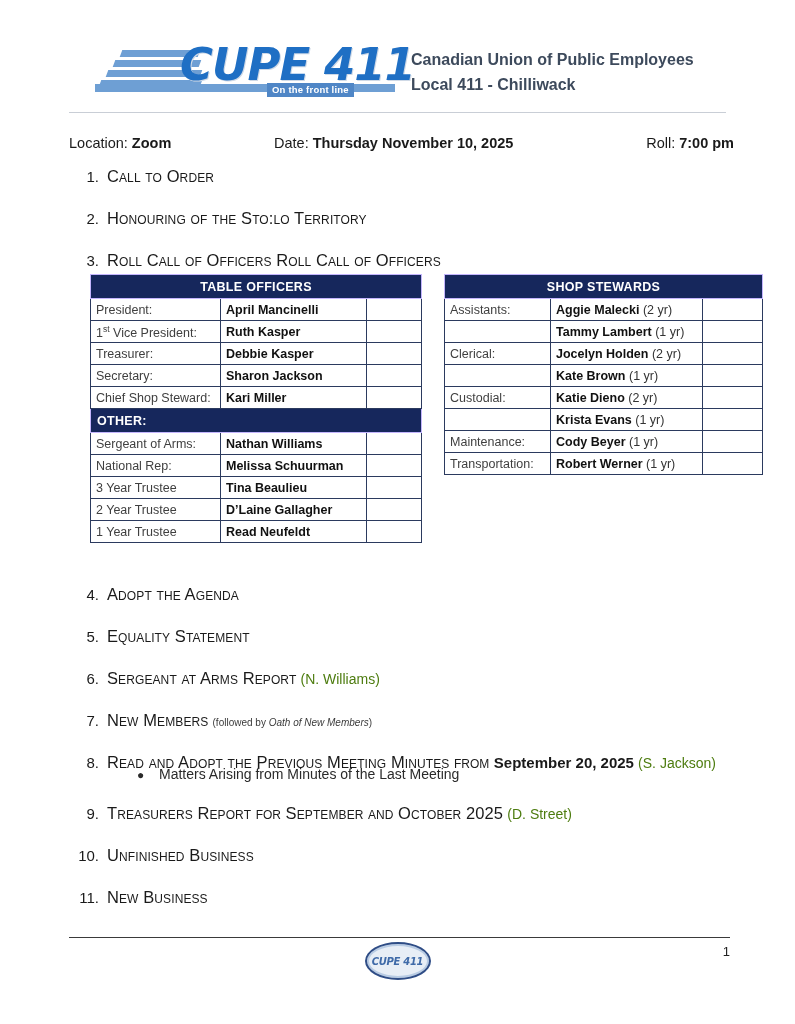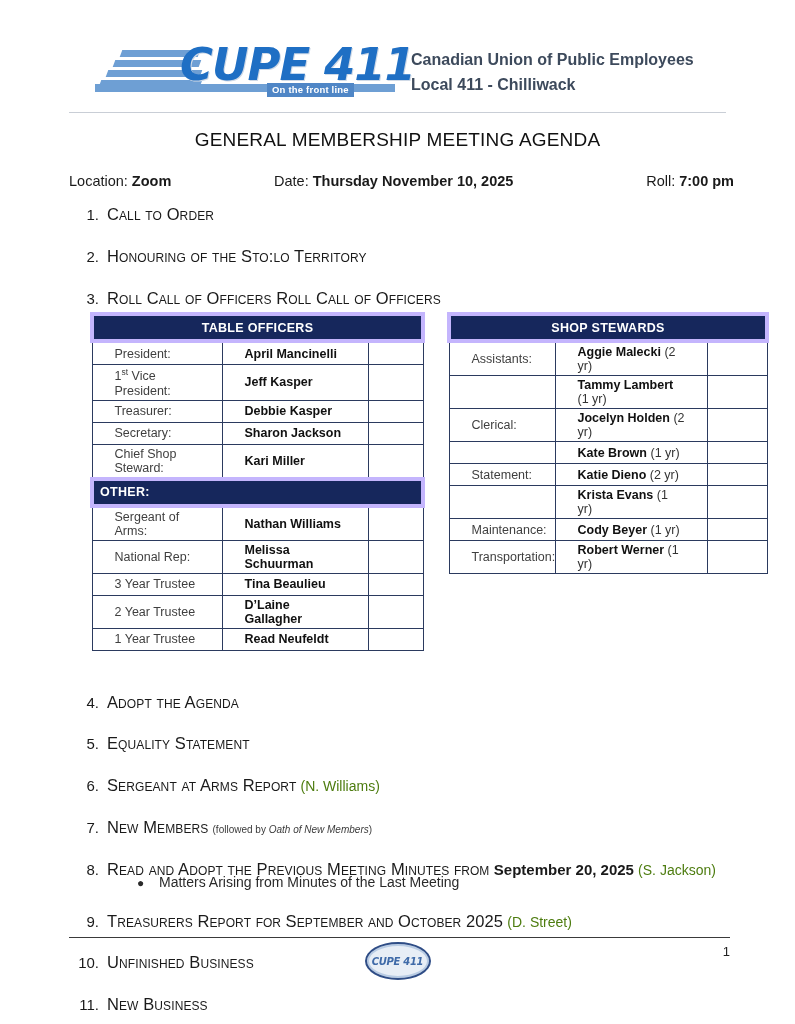--- a/index.html
+++ b/index.html
@@ -175,32 +175,32 @@
     margin: -6px 0 0 0;
     padding-left: 21px;
   }
   .tbl {
     border-collapse: collapse;
     table-layout: fixed;
     font-size: 12.5px;
   }
   .tbl td, .tbl th {
     border: 1px solid #2b3a5e;
-    padding: 2px 22px;
+    padding: 2px 5px;
     height: 17px;
     vertical-align: middle;
   }
   .tbl .hdr {
     background: #16275C;
     color: #ffffff;
     font-weight: bold;
     font-size: 12.5px;
     letter-spacing: 0.3px;
     text-align: center;
-    border: 4px solid #c4b5fd;
+    border: 1px solid #c4b5fd;
     padding: 3px 5px;
   }
   .tbl .hdr-left { text-align: left; padding-left: 6px; }
   .cell-label { color: #3f3f3f; font-weight: normal; }
   .cell-name  { font-weight: bold; color: #111; }
   .cell-name .yr { font-weight: normal; color: #333; }
   .cell-blank { }
 
   
   .tbl-officers { width: 331px; margin-right: 22px; }
@@ -279,21 +279,20 @@
       <div class="logo-word">CUPE 411</div>
       <div class="logo-tag">On the front line</div>
     </div>
     <div class="letterhead-text">
       <div>Canadian Union of Public Employees</div>
       <div>Local 411 - Chilliwack</div>
     </div>
   </div>
   <div class="head-rule"></div>
 
-  <div class="doc-title">GENERAL MEMBERSHIP MEETING AGENDA</div>
 
   <div class="meta-row">
     <div class="meta-item meta-loc">
       <span class="lbl">Location:</span><span class="val">Zoom</span>
     </div>
     <div class="meta-item meta-date">
       <span class="lbl">Date:</span><span class="val">Thursday November 10, 2025</span>
     </div>
     <div class="meta-item meta-time">
       <span class="lbl">Roll:</span><span class="val">7:00 pm</span>
@@ -331,21 +330,21 @@
           </tr>
 
           <tr>
             <td class="cell-label">President:</td>
             <td class="cell-name">April Mancinelli</td>
             <td class="cell-blank"></td>
           </tr>
 
           <tr>
             <td class="cell-label"><span>1</span><sup>st</sup><span> Vice President:</span></td>
-            <td class="cell-name">Jeff Kasper</td>
+            <td class="cell-name">Ruth Kasper</td>
             <td class="cell-blank"></td>
           </tr>
 
 
           <tr>
             <td class="cell-label">Treasurer:</td>
             <td class="cell-name">Debbie Kasper</td>
             <td class="cell-blank"></td>
           </tr>
 
@@ -418,21 +417,21 @@
             <td class="cell-label">Clerical:</td>
             <td class="cell-name"><span>Jocelyn Holden</span> <span class="yr">(2 yr)</span></td>
             <td class="cell-blank"></td>
           </tr>
           <tr>
             <td class="cell-label"></td>
             <td class="cell-name"><span>Kate Brown</span> <span class="yr">(1 yr)</span></td>
             <td class="cell-blank"></td>
           </tr>
           <tr>
-            <td class="cell-label">Statement:</td>
+            <td class="cell-label">Custodial:</td>
             <td class="cell-name"><span>Katie Dieno</span> <span class="yr">(2 yr)</span></td>
             <td class="cell-blank"></td>
           </tr>
           <tr>
             <td class="cell-label"></td>
             <td class="cell-name"><span>Krista Evans</span> <span class="yr">(1 yr)</span></td>
             <td class="cell-blank"></td>
           </tr>
           <tr>
             <td class="cell-label">Maintenance:</td>

